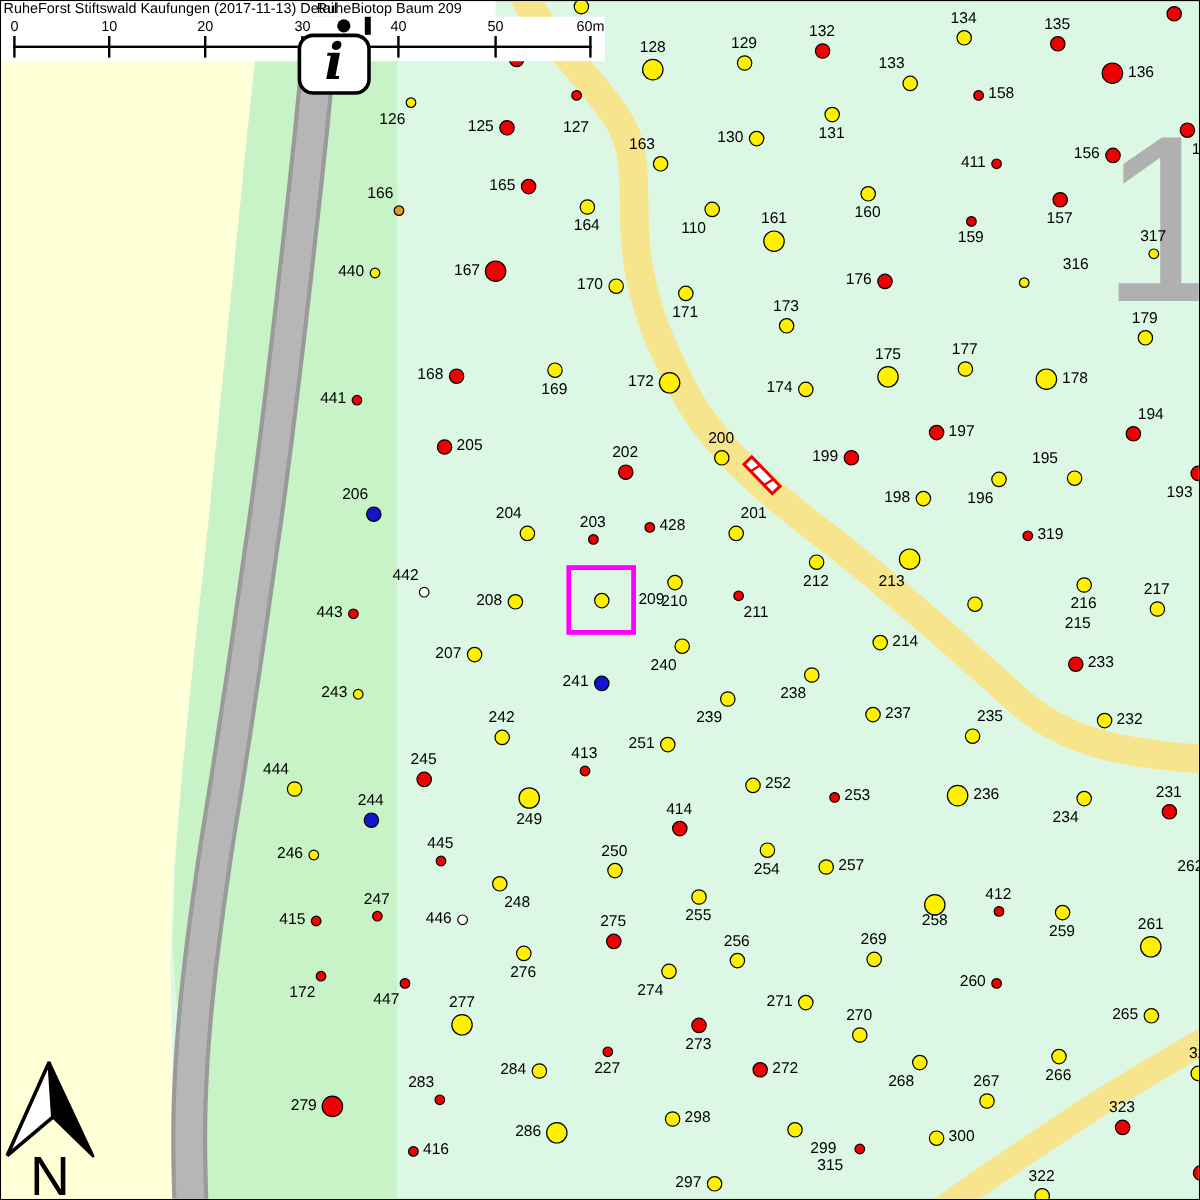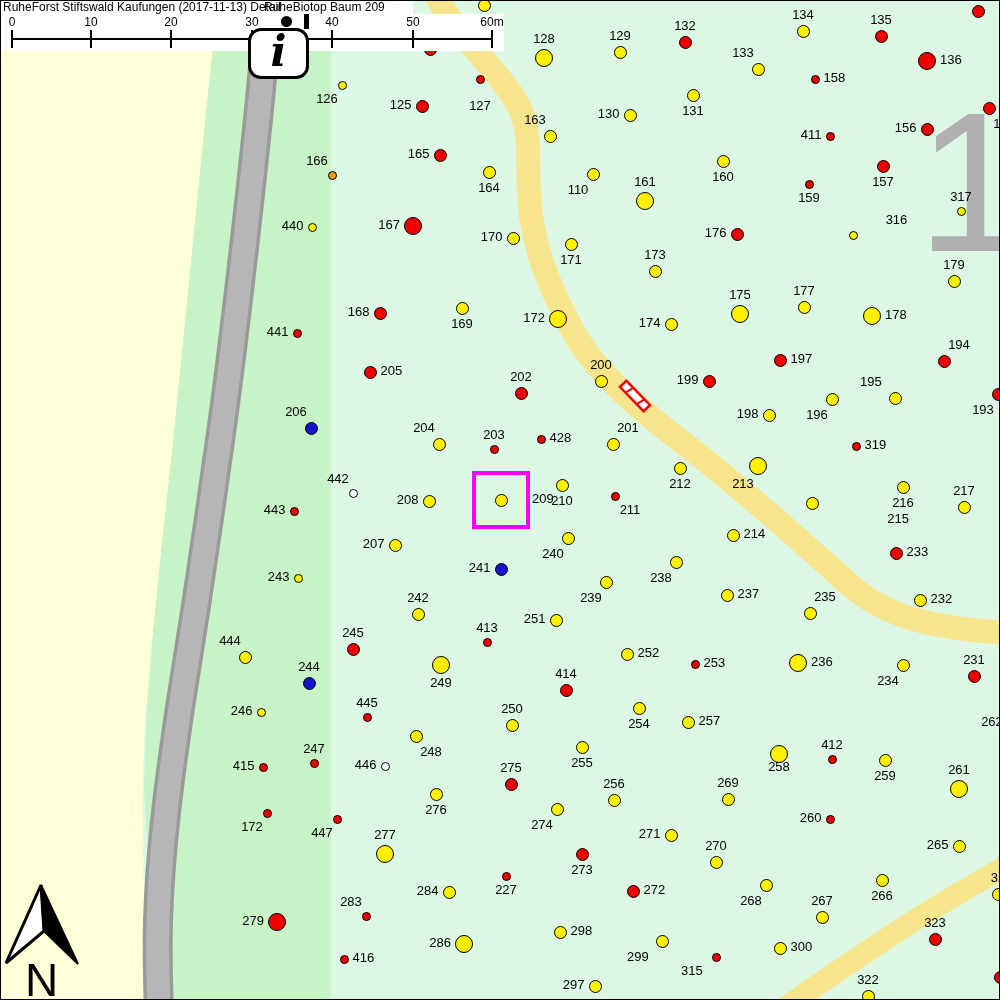--- a/index.html
+++ b/index.html
@@ -306,21 +306,21 @@
       <div class="tlabel" style="left: 642.5px; top: 882px; text-align: left;">272</div>
       <div class="dot" style="left: 500.5px; top: 870.5px; width: 9px; height: 9px; background: rgb(238, 0, 0);"></div>
       <div class="tlabel" style="left: 470px; top: 881.5px; text-align: center;">227</div>
       <div class="dot" style="left: 441.5px; top: 884.5px; width: 13px; height: 13px; background: rgb(255, 240, 0);"></div>
       <div class="tlabel" style="left: 367.5px; top: 883px; text-align: right;">284</div>
       <div class="dot" style="left: 360.5px; top: 910.5px; width: 9px; height: 9px; background: rgb(238, 0, 0);"></div>
       <div class="tlabel" style="left: 315px; top: 893.5px; text-align: center;">283</div>
       <div class="dot" style="left: 552.5px; top: 924.5px; width: 13px; height: 13px; background: rgb(255, 240, 0);"></div>
       <div class="tlabel" style="left: 569.5px; top: 923px; text-align: left;">298</div>
       <div class="dot" style="left: 654.5px; top: 933.5px; width: 13px; height: 13px; background: rgb(255, 240, 0);"></div>
-      <div class="tlabel" style="left: 626px; top: 948.5px; text-align: left;">299</div>
+      <div class="tlabel" style="left: 626px; top: 948.5px; text-align: right;">299</div>
       <div class="dot" style="left: 454px; top: 934px; width: 18px; height: 18px; background: rgb(255, 240, 0);"></div>
       <div class="tlabel" style="left: 380px; top: 935px; text-align: right;">286</div>
       <div class="dot" style="left: 338.5px; top: 953.5px; width: 9px; height: 9px; background: rgb(238, 0, 0);"></div>
       <div class="tlabel" style="left: 351.5px; top: 950px; text-align: left;">416</div>
       <div class="dot" style="left: 587.5px; top: 978.5px; width: 13px; height: 13px; background: rgb(255, 240, 0);"></div>
       <div class="tlabel" style="left: 513.5px; top: 977px; text-align: right;">297</div>
       <div class="dot" style="left: 267px; top: 912px; width: 18px; height: 18px; background: rgb(238, 0, 0);"></div>
       <div class="tlabel" style="left: 193px; top: 913px; text-align: right;">279</div>
       <div class="dot" style="left: 874.5px; top: 872.5px; width: 13px; height: 13px; background: rgb(255, 240, 0);"></div>
       <div class="tlabel" style="left: 846px; top: 887.5px; text-align: center;">266</div>

